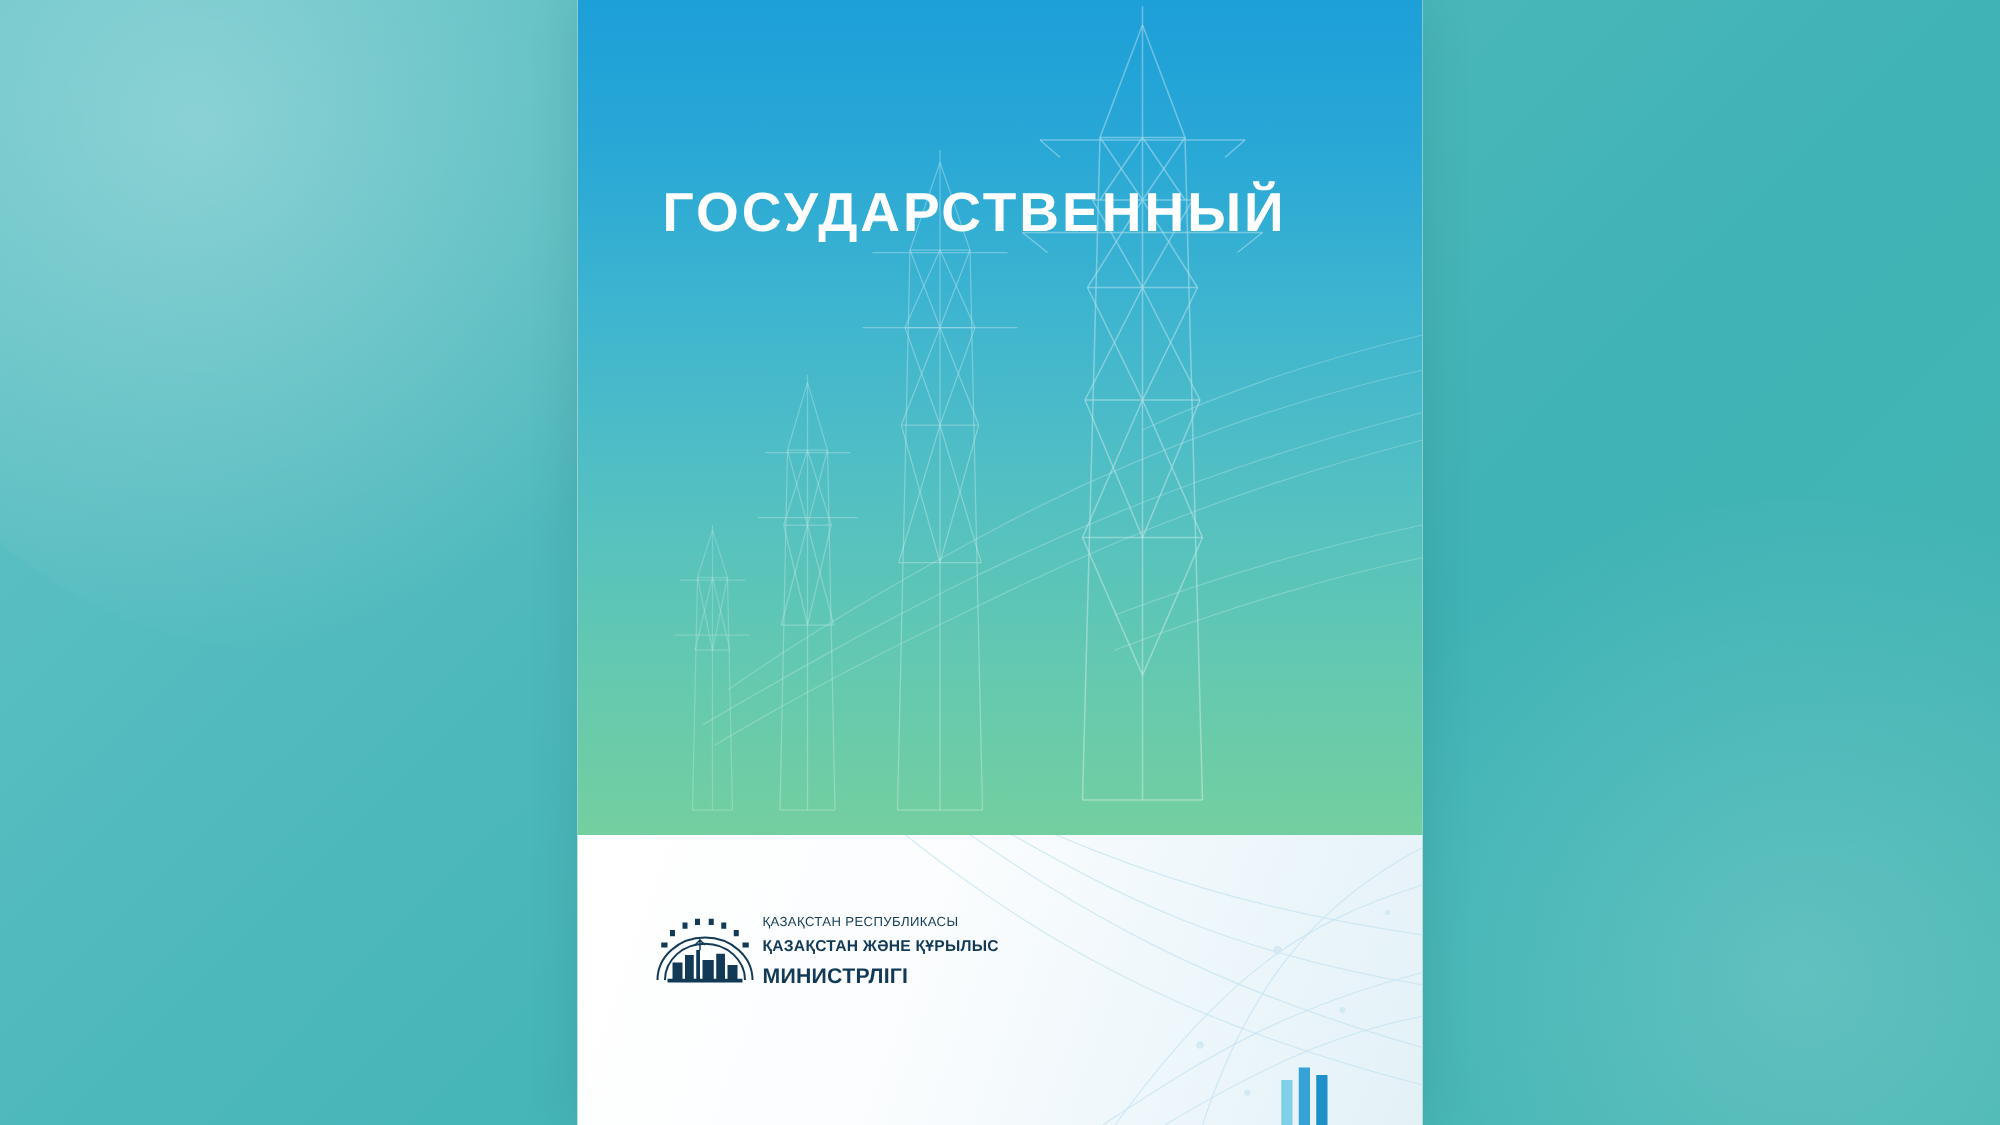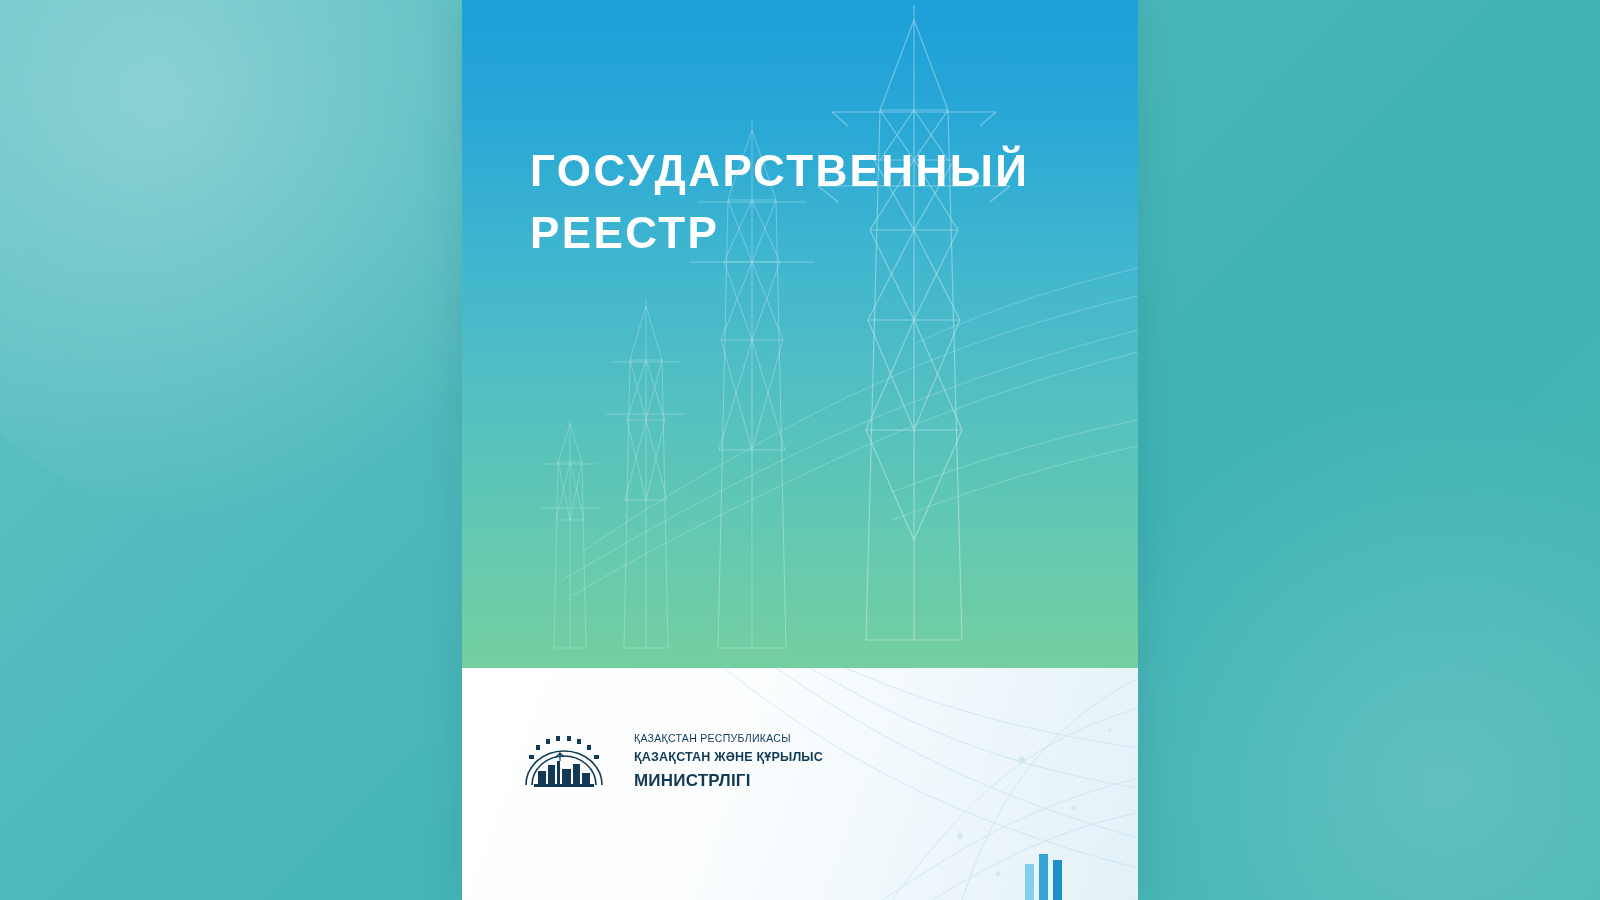--- a/index.html
+++ b/index.html
@@ -101,22 +101,21 @@
     pointer-events: none;
     opacity: 0.85;
   }
 
   
   .emblem-lockup {
     position: absolute;
     left: 58px;
     top: 62px;
     display: flex;
-    align-items: center;
-    gap: 26px;
+    gap: 2px;
   }
   .emblem {
     width: 88px;
     height: 62px;
     flex: 0 0 auto;
   }
   .emblem-text {
     color: #123a56;
     font-size: 11.5px;
     line-height: 1.62;
@@ -232,21 +231,20 @@
           <path d="M94 520 L122 520"></path>
           <path d="M82 464 L134 464"></path>
           <path d="M78 508 L138 508"></path>
           <path d="M96 462 L108 520 L120 462"></path>
           <path d="M108 462 L94 520 M108 462 L122 520"></path>
         </g>
       </svg>
 
       <div class="cover-title">
         <span class="line">ГОСУДАРСТВЕННЫЙ</span>
-        <span class="line">РЕЕСТР</span>
       </div>
     </div>
 
     <div class="cover-bottom">
 
       <svg class="bottom-lines" viewBox="0 0 676 232" preserveAspectRatio="none">
         <g fill="none" stroke="#bfe0ef" stroke-opacity="0.75" stroke-width="1">
           <path d="M330 -10 C 420 40, 500 90, 676 120"></path>
           <path d="M300 -10 C 400 60, 500 120, 676 170"></path>
           <path d="M360 -10 C 450 30, 540 60, 676 80"></path>

